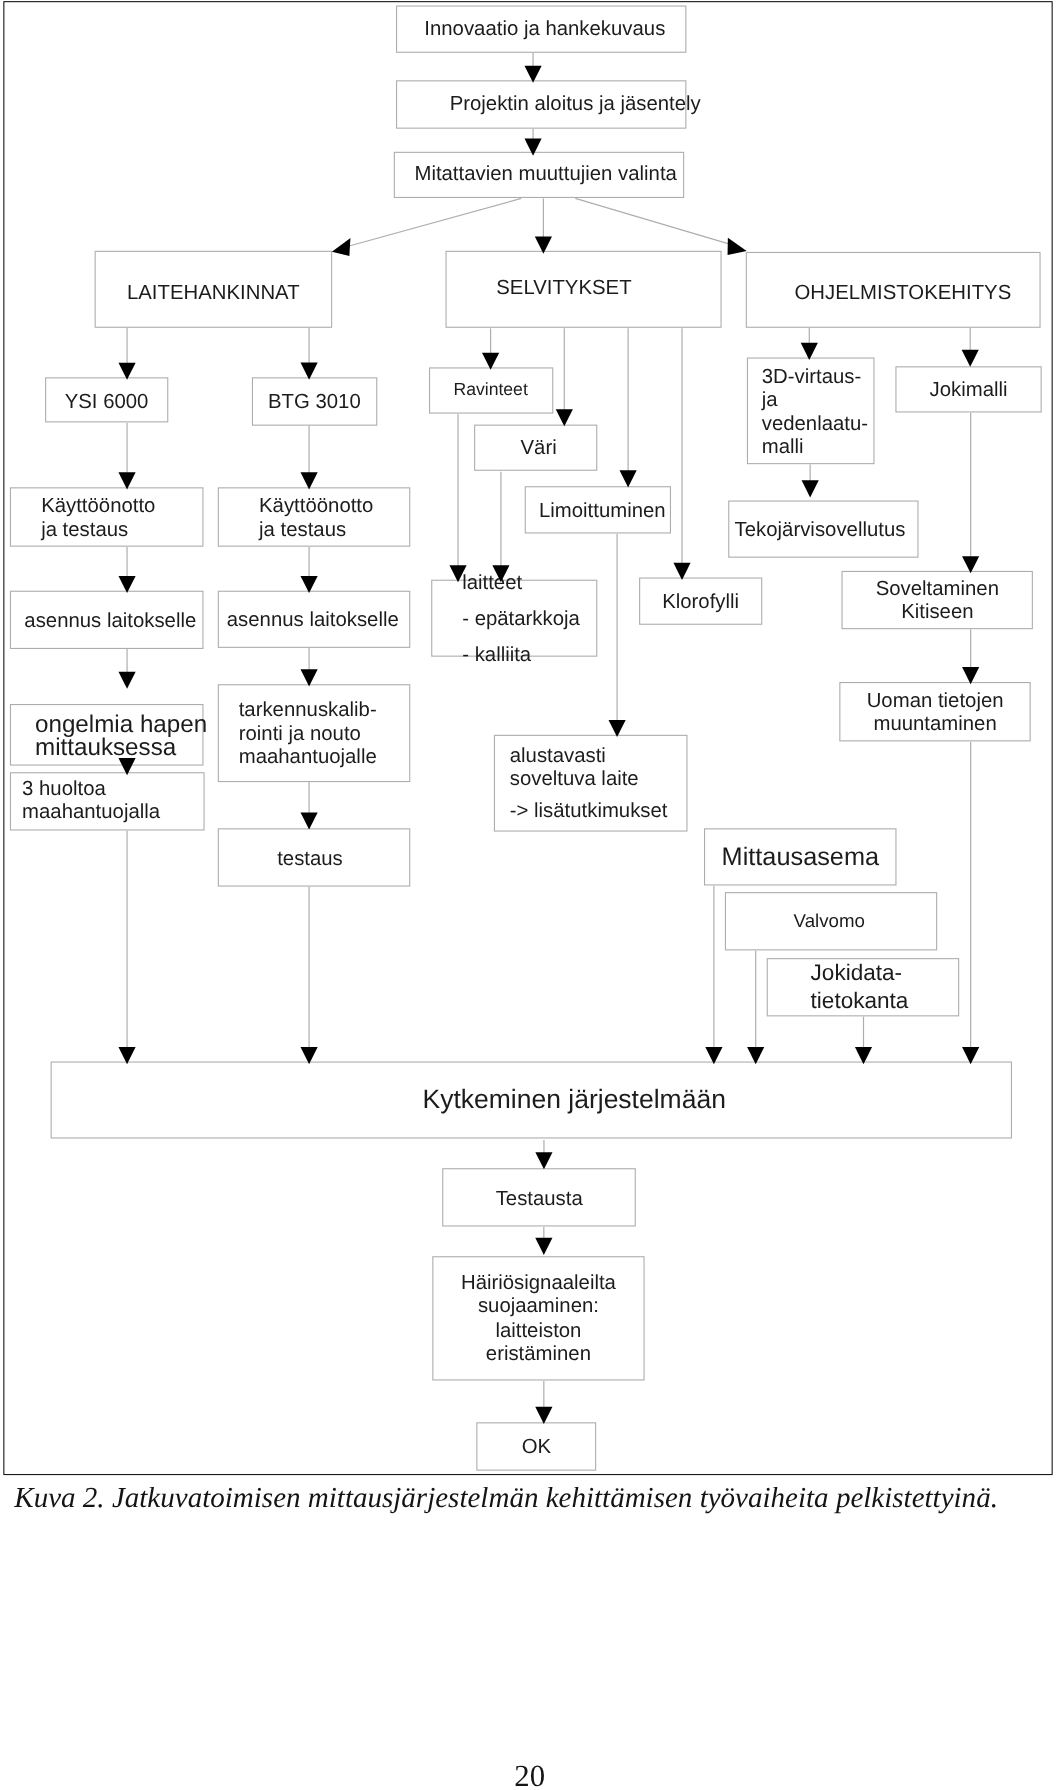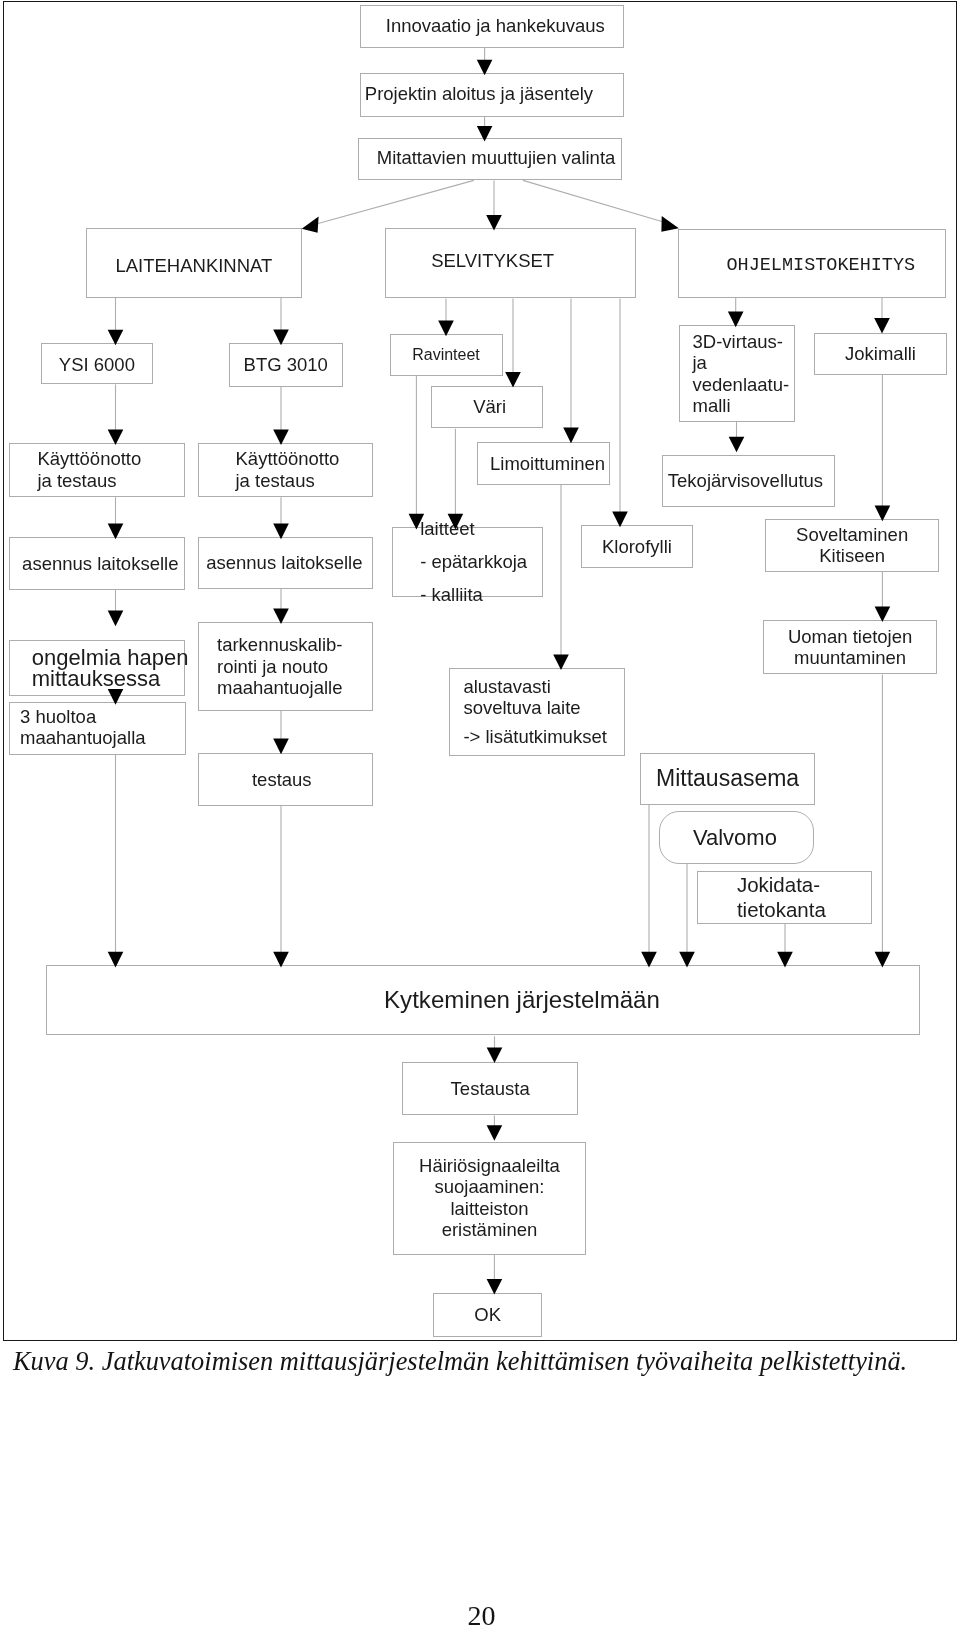--- a/index.html
+++ b/index.html
@@ -60,41 +60,41 @@
 <line x1="494.4" y1="1115.4" x2="494.4" y2="1126.7" stroke="#aeaeae" stroke-width="1.1"></line>
 <line x1="494.4" y1="1255.1" x2="494.4" y2="1280.4" stroke="#aeaeae" stroke-width="1.1"></line>
 
   </svg>
 <div class="box" style="left:359.5px;top:4.7px;width:264.6px;height:43.4px;font-size:18.5px;line-height:21.5px;">
       <div class="inner" style="width:100%;text-align:center;position:relative;top:-1px;left:3.5px;">
         <div class="ln">Innovaatio ja hankekuvaus</div>
       </div>
     </div>
 <div class="box" style="left:359.8px;top:73.1px;width:264.3px;height:43.8px;font-size:18.5px;line-height:21.5px;">
-      <div class="inner" style="width:100%;text-align:left;position:relative;top:-1px;left:4px;">
+      <div class="inner" style="width:100%;text-align:right;position:relative;top:-1px;left:14px;">
         <div class="ln">Projektin aloitus ja jäsentely</div>
       </div>
     </div>
 <div class="box" style="left:357.8px;top:138px;width:264.5px;height:42.4px;font-size:18.5px;line-height:21.5px;">
       <div class="inner" style="width:100%;text-align:center;position:relative;top:-1px;left:6px;">
         <div class="ln">Mitattavien muuttujien valinta</div>
       </div>
     </div>
 <div class="box" style="left:85.8px;top:228.1px;width:216.2px;height:69.9px;font-size:18.5px;line-height:21.5px;">
       <div class="inner" style="width:100%;text-align:center;position:relative;top:2.3px;left:0px;">
         <div class="ln">LAITEHANKINNAT</div>
       </div>
     </div>
-<div class="box" style="left:385px;top:228.4px;width:251.3px;height:70.1px;font-size:18.5px;line-height:21.5px;">
+<div class="box" style="left:405px;top:228.4px;width:251.3px;height:70.1px;font-size:18.5px;line-height:21.5px;">
       <div class="inner" style="width:100%;text-align:center;position:relative;top:-2.3px;left:-18px;">
         <div class="ln">SELVITYKSET</div>
       </div>
     </div>
 <div class="box" style="left:677.6px;top:228.6px;width:268.4px;height:69.2px;font-size:18.5px;line-height:21.5px;">
-      <div class="inner" style="width:100%;text-align:center;position:relative;top:2.4px;left:9px;font-family:Liberation Mono, monospace;">
+      <div class="inner" style="width:100%;text-align:center;position:relative;top:2.4px;left:9px;">
         <div class="ln">OHJELMISTOKEHITYS</div>
       </div>
     </div>
 <div class="box" style="left:40.5px;top:343.1px;width:112.8px;height:41.3px;font-size:18.5px;line-height:21.5px;">
       <div class="inner" style="width:100%;text-align:center;position:relative;top:1px;left:0px;">
         <div class="ln">YSI 6000</div>
       </div>
     </div>
 <div class="box" style="left:229px;top:343px;width:113.5px;height:43.7px;font-size:18.5px;line-height:21.5px;">
       <div class="inner" style="width:100%;text-align:center;">
@@ -210,21 +210,21 @@
 <div class="box" style="left:197.9px;top:752.9px;width:175px;height:53.6px;font-size:18.5px;line-height:21.5px;">
       <div class="inner" style="width:100%;text-align:center;position:relative;top:0px;left:-3.6px;">
         <div class="ln">testaus</div>
       </div>
     </div>
 <div class="box" style="left:639.8px;top:752.5px;width:175.6px;height:52.9px;font-size:23px;line-height:21.5px;">
       <div class="inner" style="width:100%;text-align:center;">
         <div class="ln">Mittausasema</div>
       </div>
     </div>
-<div class="box" style="left:658.8px;top:811.2px;width:155px;height:53.2px;font-size:22px;line-height:21.5px;border-radius:20px;">
+<div class="box" style="left:658.8px;top:811.2px;width:193px;height:53.2px;font-size:17px;line-height:21.5px;">
       <div class="inner" style="width:100%;text-align:center;position:relative;top:0px;left:-1.4px;">
         <div class="ln">Valvomo</div>
       </div>
     </div>
 <div class="box" style="left:46.3px;top:965.2px;width:874.2px;height:69.8px;font-size:24.1px;line-height:21.5px;">
       <div class="inner" style="width:100%;text-align:center;position:relative;top:-0.4px;left:38.6px;">
         <div class="ln">Kytkeminen järjestelmään</div>
       </div>
     </div>
 <div class="box" style="left:696.9px;top:871px;width:175.2px;height:53px;font-size:20.5px;line-height:24.3px;">
@@ -285,17 +285,17 @@
 <polygon points="641.2,951.8 656.8,951.8 649,967.4" fill="#000000"></polygon>
 <polygon points="679.2,951.8 694.8,951.8 687,967.4" fill="#000000"></polygon>
 <polygon points="777.2,951.8 792.8,951.8 785,967.4" fill="#000000"></polygon>
 <polygon points="874.6,951.8 890.2,951.8 882.4,967.4" fill="#000000"></polygon>
 <polygon points="486.7,1047.4 502.3,1047.4 494.5,1063.0" fill="#000000"></polygon>
 <polygon points="486.6,1125.2 502.2,1125.2 494.4,1140.8" fill="#000000"></polygon>
 <polygon points="486.6,1278.9 502.2,1278.9 494.4,1294.5" fill="#000000"></polygon>
 
   </svg>
   <div class="caption" style="left:13px;top:1347.5px;font-size:26.4px;line-height:26.4px;">
-     <span>Kuva 9.</span>
+     <span>Kuva 2.</span>
      <span>Jatkuvatoimisen mittausjärjestelmän kehittämisen työvaiheita pelkistettyinä.</span>
   </div>
   <div class="pageno" style="left:467.5px;top:1602px;font-size:28px;line-height:28px;">20</div>
 </div>
 
 </body></html>

